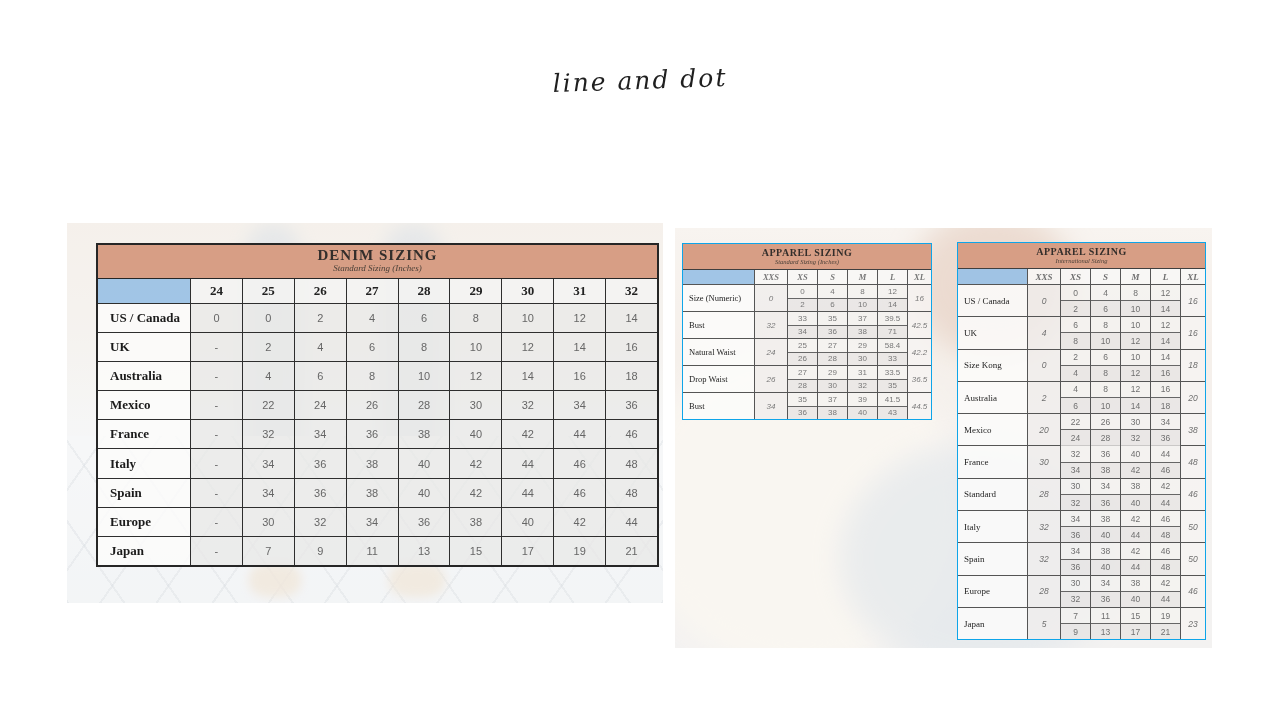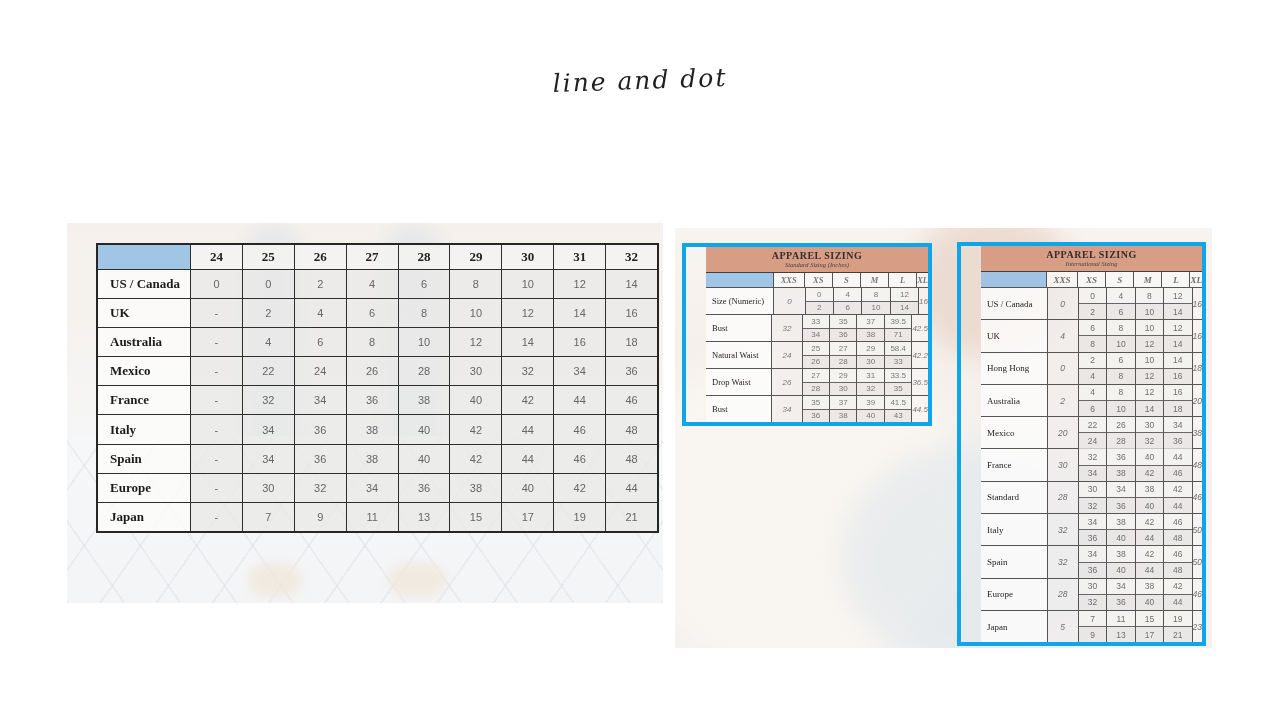--- a/index.html
+++ b/index.html
@@ -53,21 +53,21 @@
   .d-label { width:92px; background:rgba(251,251,250,.84); display:flex; align-items:center;
              padding-left:12px; font-weight:700; font-size:13px; color:#1b1b1b; }
   .d-corner { width:92px; background:rgba(156,194,229,.95); }
   .d-cell { flex:1; border-left:1px solid #2e2e2e; display:flex; align-items:center; justify-content:center;
             background:rgba(232,232,231,.75); font-family:"Liberation Sans", sans-serif;
             font-size:11px; color:#666; }
   .d-row.hdr .d-cell { background:rgba(243,243,242,.85); font-family:"Liberation Serif", serif;
             font-weight:700; font-size:13px; color:#222; }
 
   
-  .apparel { border:4px solid #0ea5e9;padding-left:20px; }
+  .apparel { border:1px solid #0ea5e9; }
   .apparel .t-band { border-bottom:1px solid #3f3f3f; height:26px; padding-top:3px; }
   .apparel .t-main { font-size:10px; letter-spacing:.5px; }
   .apparel .t-sub  { font-size:6.5px; }
   #apparel-std  { left:7px;   top:15px; width:250px; }
   #apparel-intl { left:282px; top:14px; width:249px; }
 
   .a-row { display:flex; border-top:1px solid #555; }
   .a-row.hdr { border-top:none; }
   #apparel-std  .a-row { height:27px; }
   #apparel-intl .a-row { height:32.3px; }
@@ -104,20 +104,24 @@
     <div class="photo photo-left">
       <div class="leg leg1"></div>
       <div class="leg leg2"></div>
       <div class="floor"></div>
       <div class="shoe shoe1"></div>
       <div class="shoe shoe2"></div>
       <div class="wash"></div>
     </div>
 
     <div class="table denim" id="denim-table">
+      <div class="t-band">
+        <div class="t-main">DENIM SIZING</div>
+        <div class="t-sub">Standard Sizing (Inches)</div>
+      </div>
       <div id="denim-body">
           <div class="d-row hdr">
             <div class="d-corner"></div>
             <div class="d-cell">24</div>
             <div class="d-cell">25</div>
             <div class="d-cell">26</div>
             <div class="d-cell">27</div>
             <div class="d-cell">28</div>
             <div class="d-cell">29</div>
             <div class="d-cell">30</div>
@@ -418,21 +422,21 @@
               <div class="a-sub">10</div>
               <div class="a-sub b">12</div>
             </div>
             <div class="a-col">
               <div class="a-sub">12</div>
               <div class="a-sub b">14</div>
             </div>
             <div class="a-cell w-xl">16</div>
           </div>
           <div class="a-row">
-            <div class="a-label">Hong Hong</div>
+            <div class="a-label">Size Kong</div>
             <div class="a-cell w-xxs">0</div>
             <div class="a-col">
               <div class="a-sub">2</div>
               <div class="a-sub b">4</div>
             </div>
             <div class="a-col">
               <div class="a-sub">6</div>
               <div class="a-sub b">8</div>
             </div>
             <div class="a-col">

